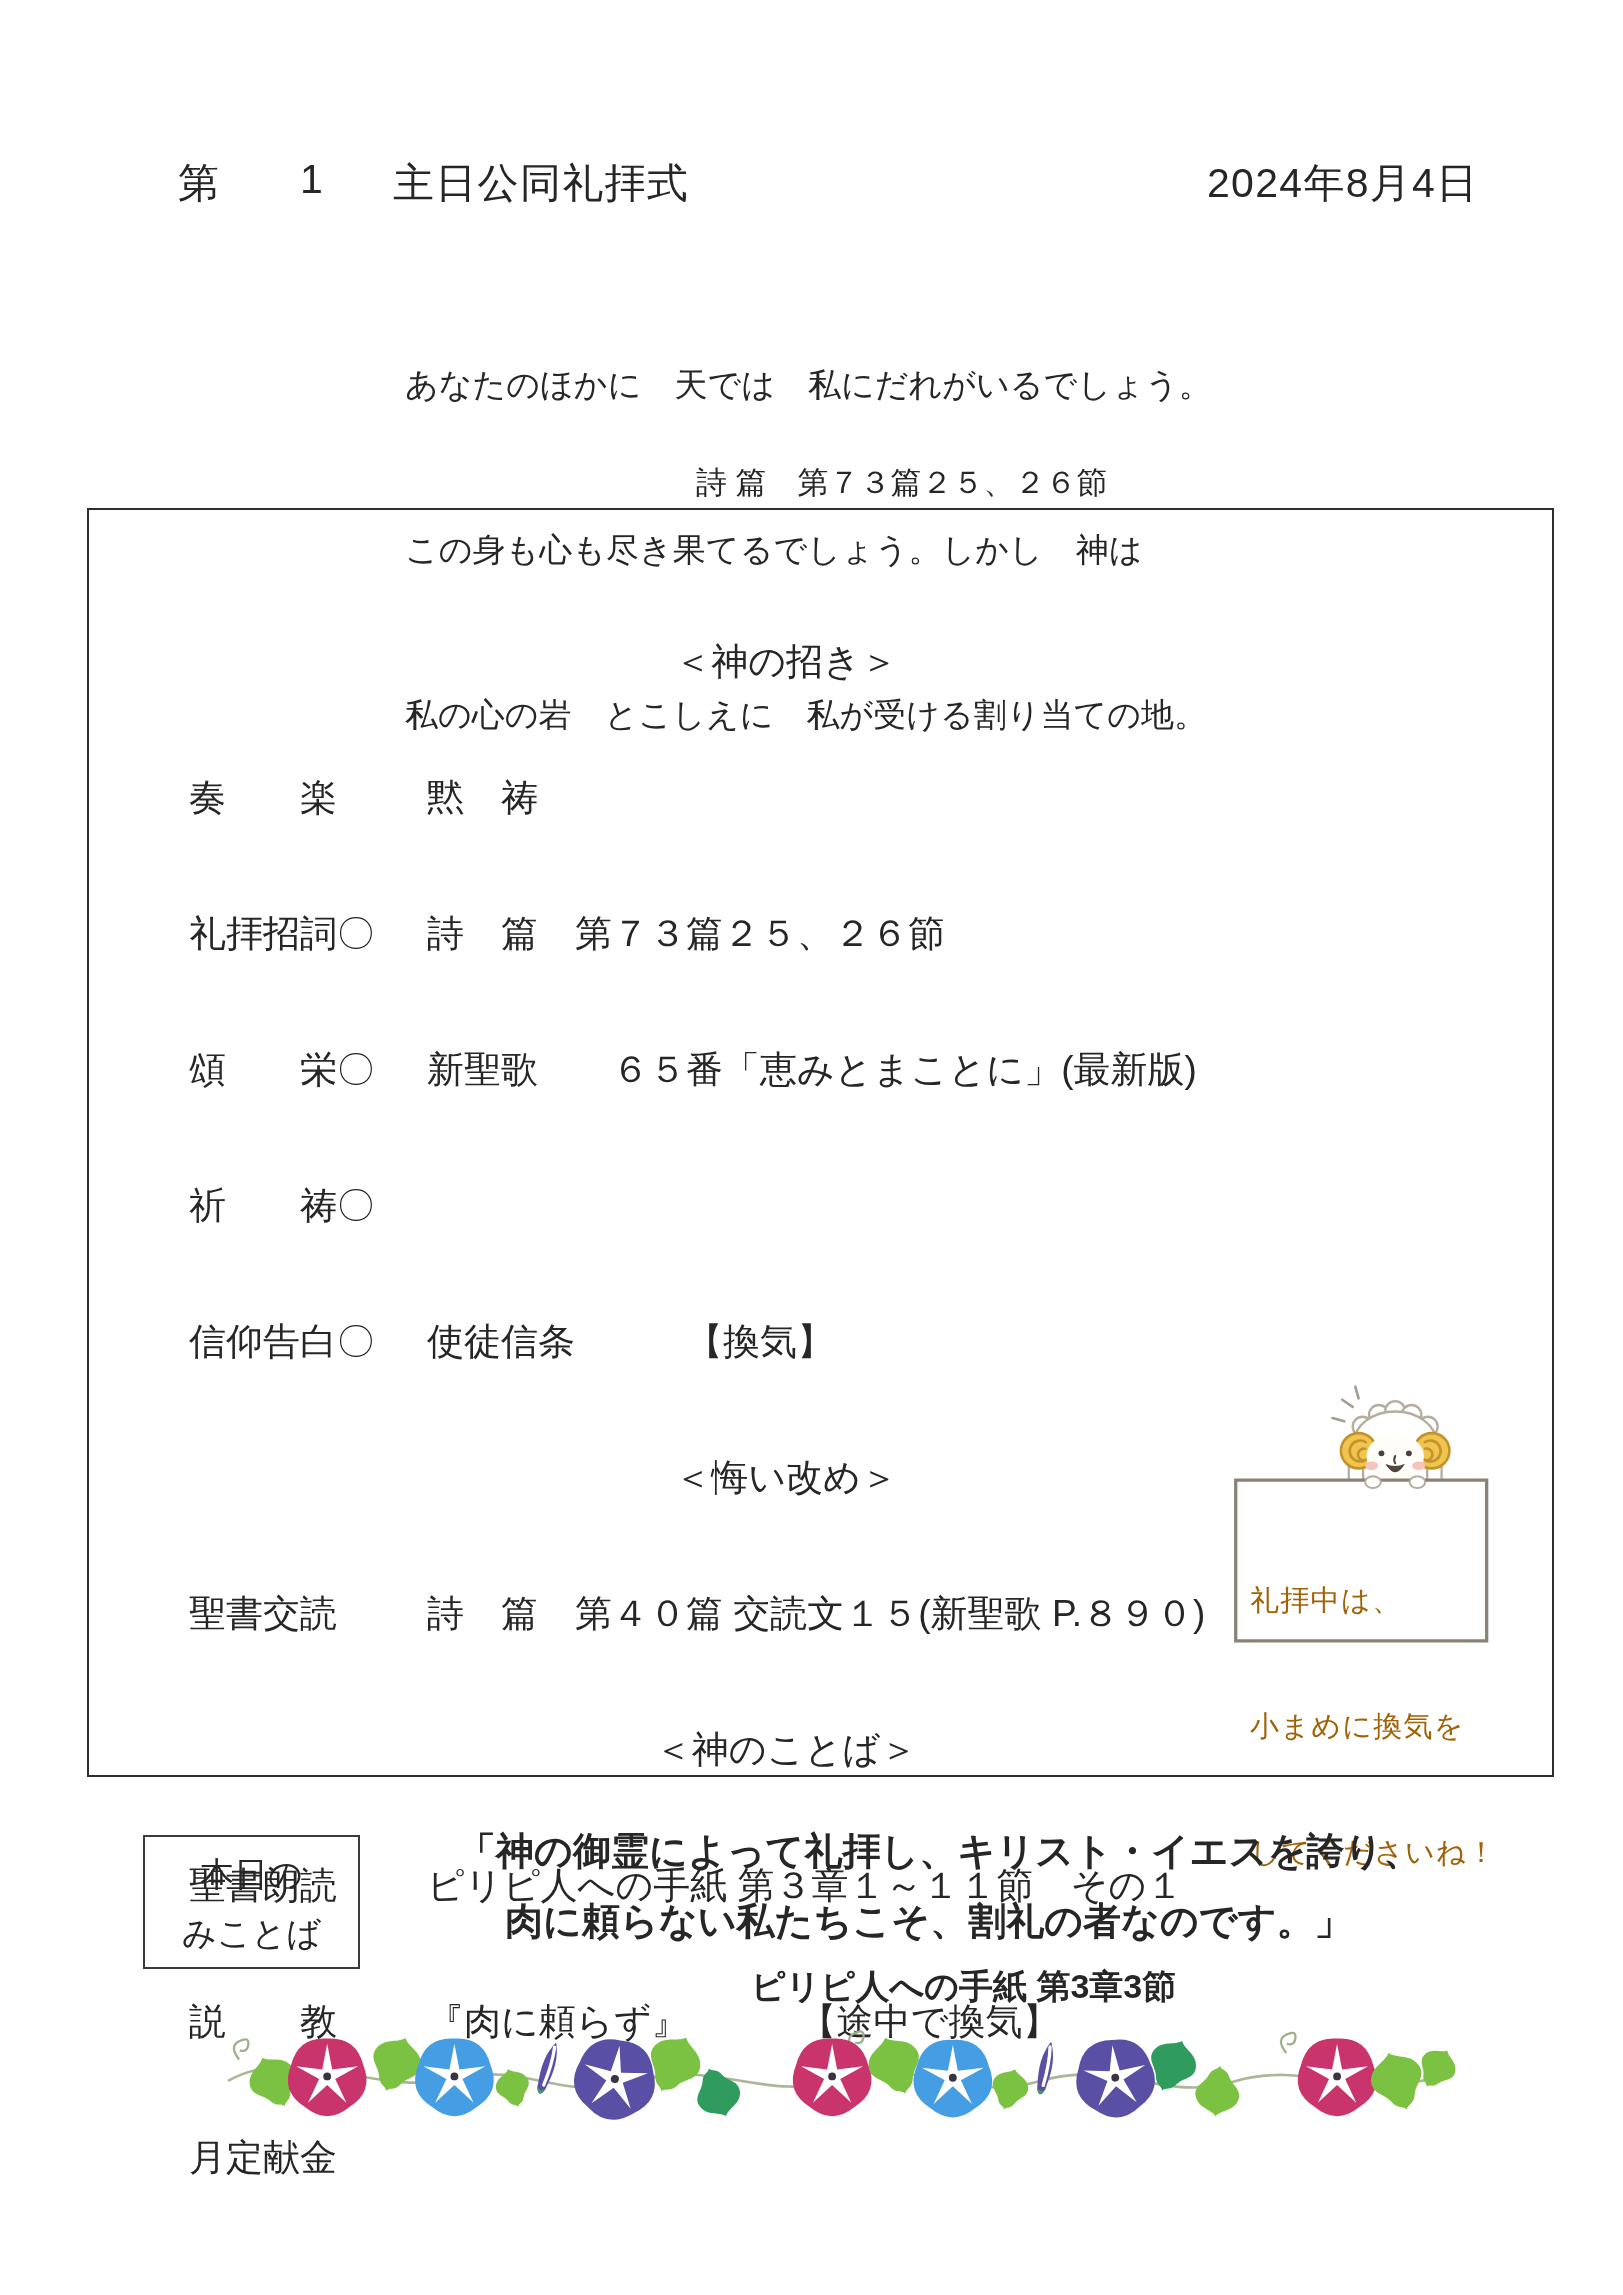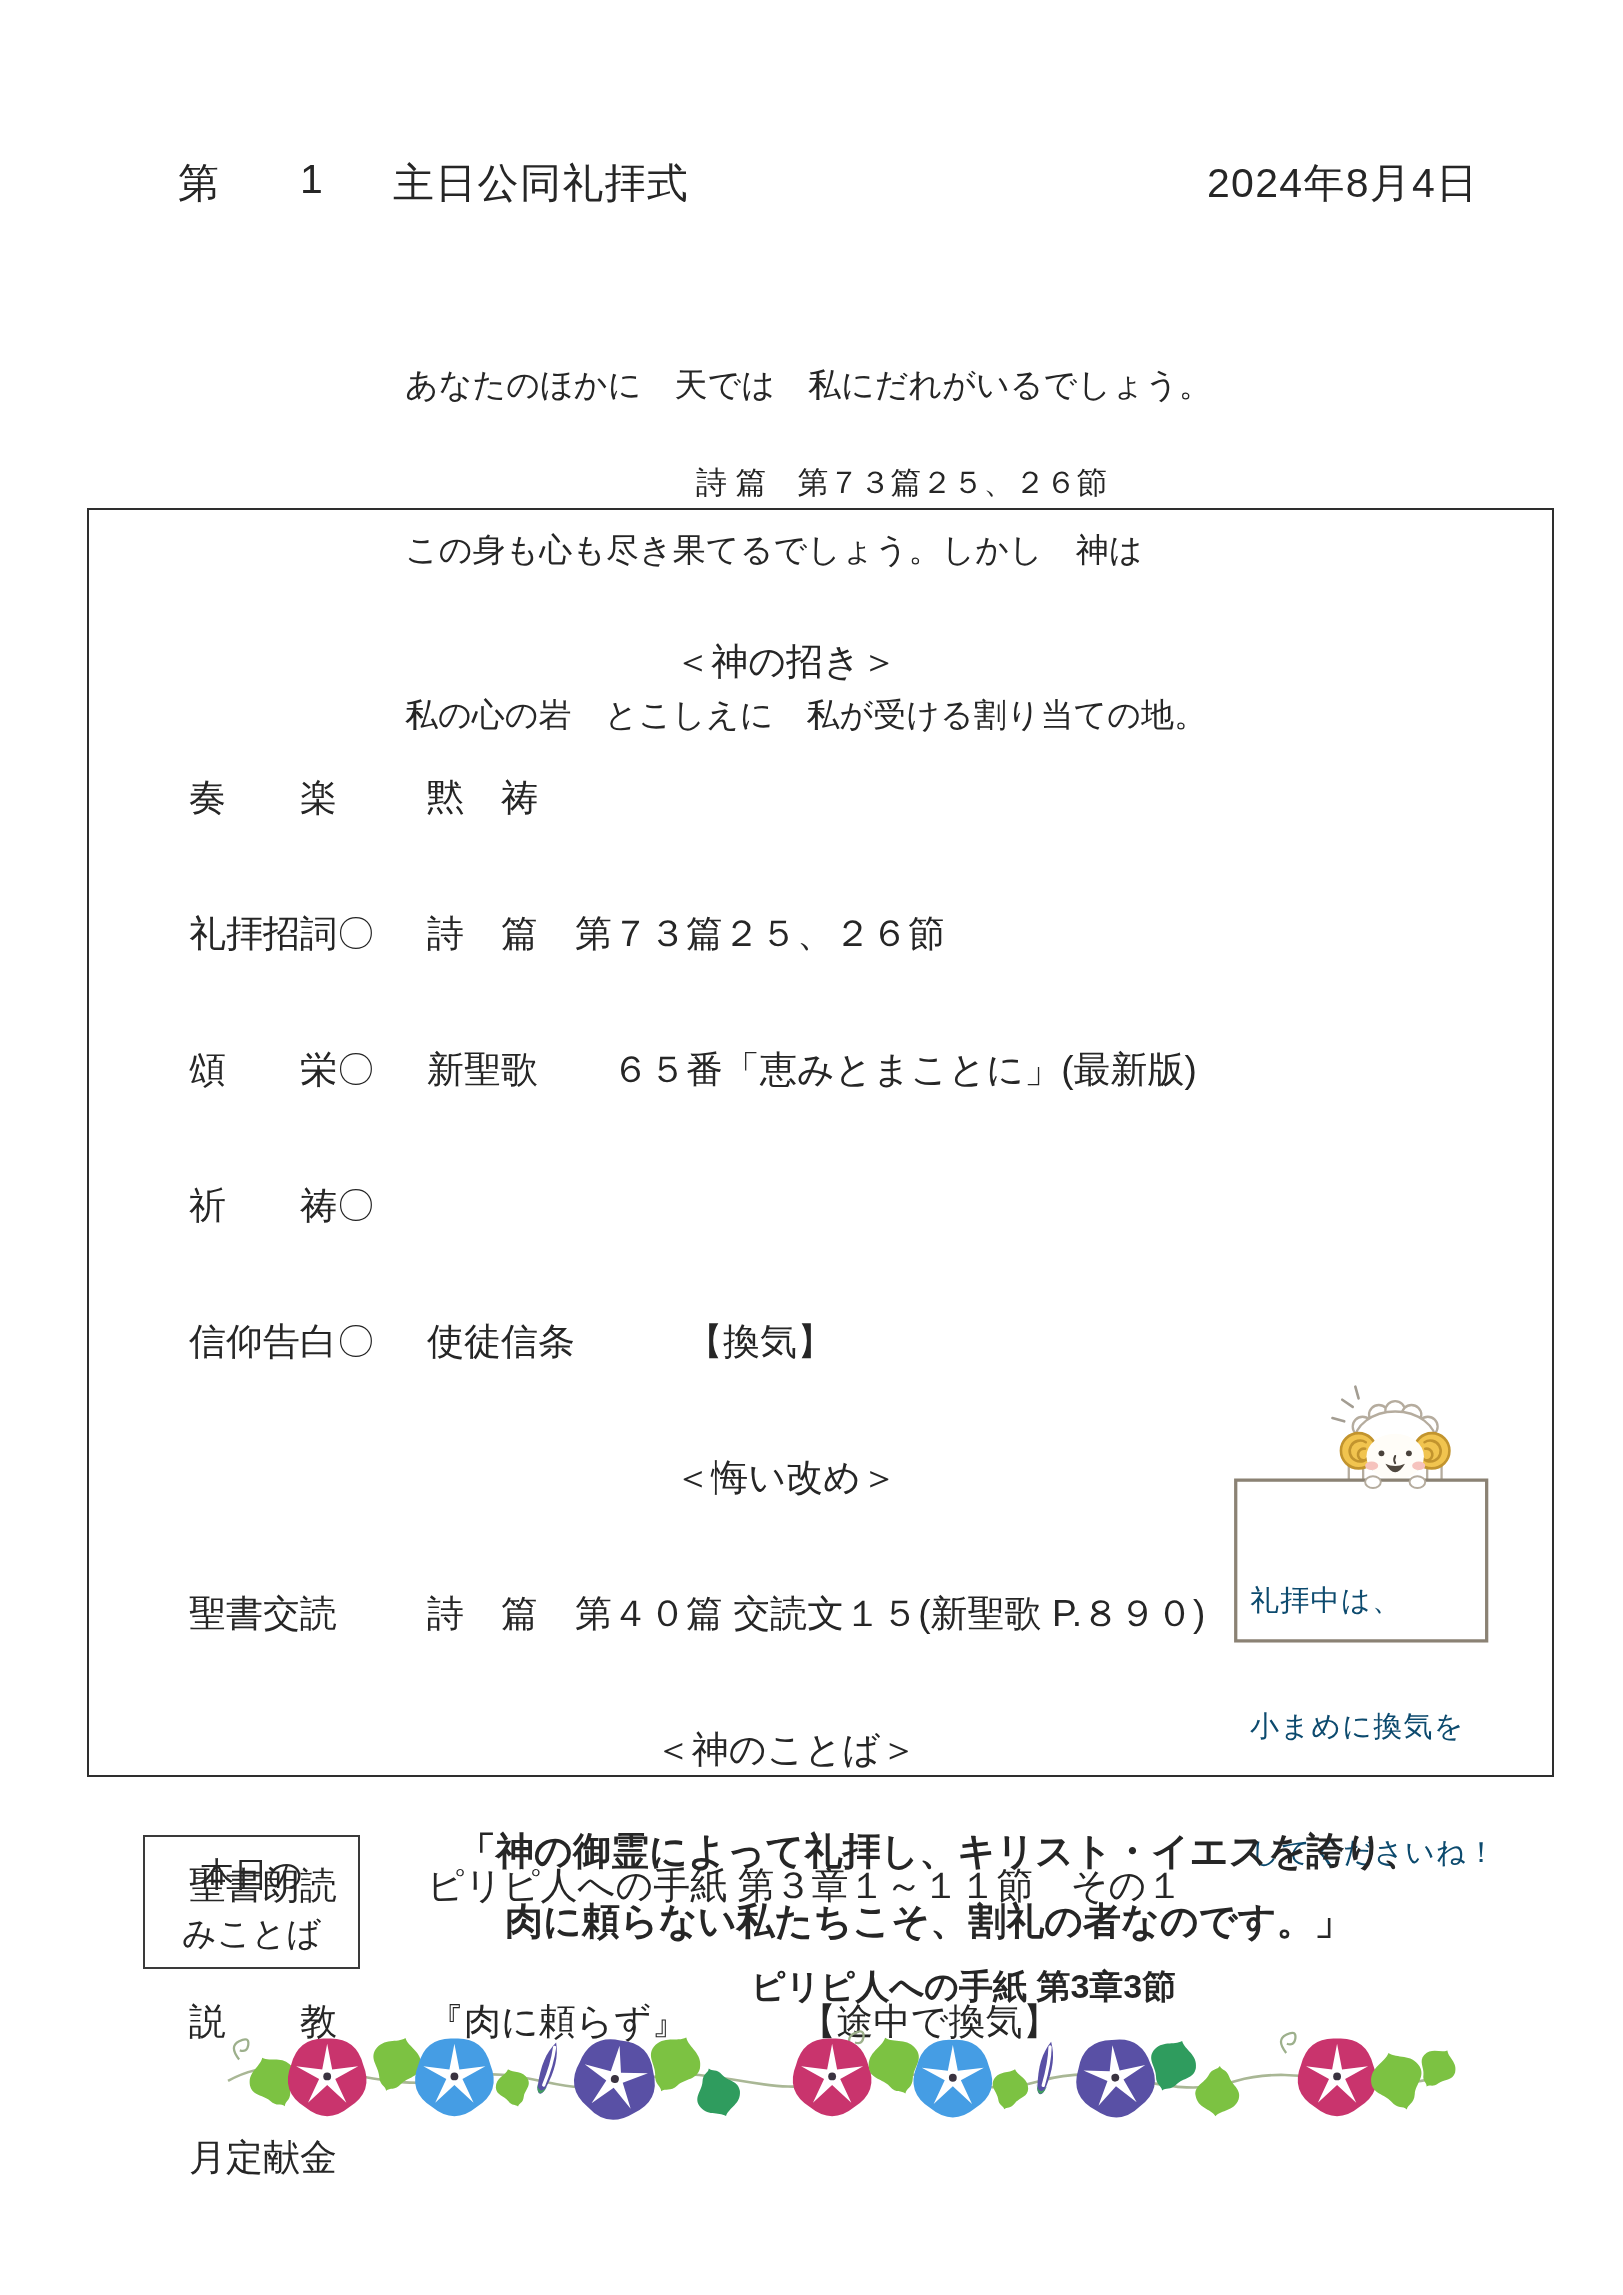--- a/index.html
+++ b/index.html
@@ -19,21 +19,21 @@
     border:2.6px solid #2e2e2e;box-sizing:border-box;}
   .order-rows{padding-top:42px;font-size:37px;white-space:pre;}
   .row{height:52px;line-height:52px;padding-left:36px;}
   .row.header{width:1322px;text-align:center;}
   .row.item{padding-left:100px;}
   .row .lbl{display:inline-block;width:238px;}
   
   .reminder{position:absolute;left:1214px;top:1371px;width:314px;height:288px;}
   .reminder-svg{position:absolute;left:0;top:0;}
   .reminder-text{position:absolute;left:36px;top:124px;font-size:29px;line-height:42px;
-    color:#0c4a6e;letter-spacing:1.3px;white-space:pre;}
+    color:#a16207;letter-spacing:1.3px;white-space:pre;}
   
   .word-box{position:absolute;left:143px;top:1835px;width:217px;height:134px;
     border:2.6px solid #3a3a3a;box-sizing:border-box;text-align:center;
     font-size:34px;line-height:59px;padding-top:7.9px;}
   .q1{position:absolute;left:458px;top:1826px;font-size:38px;font-weight:bold;white-space:pre;}
   .q2{position:absolute;left:505px;top:1896px;font-size:38px;font-weight:bold;white-space:pre;}
   .qcite{position:absolute;left:751px;top:1964px;font-size:34px;font-weight:bold;white-space:pre;}
   
   .garland{position:absolute;left:216px;top:2019px;}
   .c-pink{color:#c9346d}.c-blue{color:#459de4}.c-purple{color:#5950a5}

